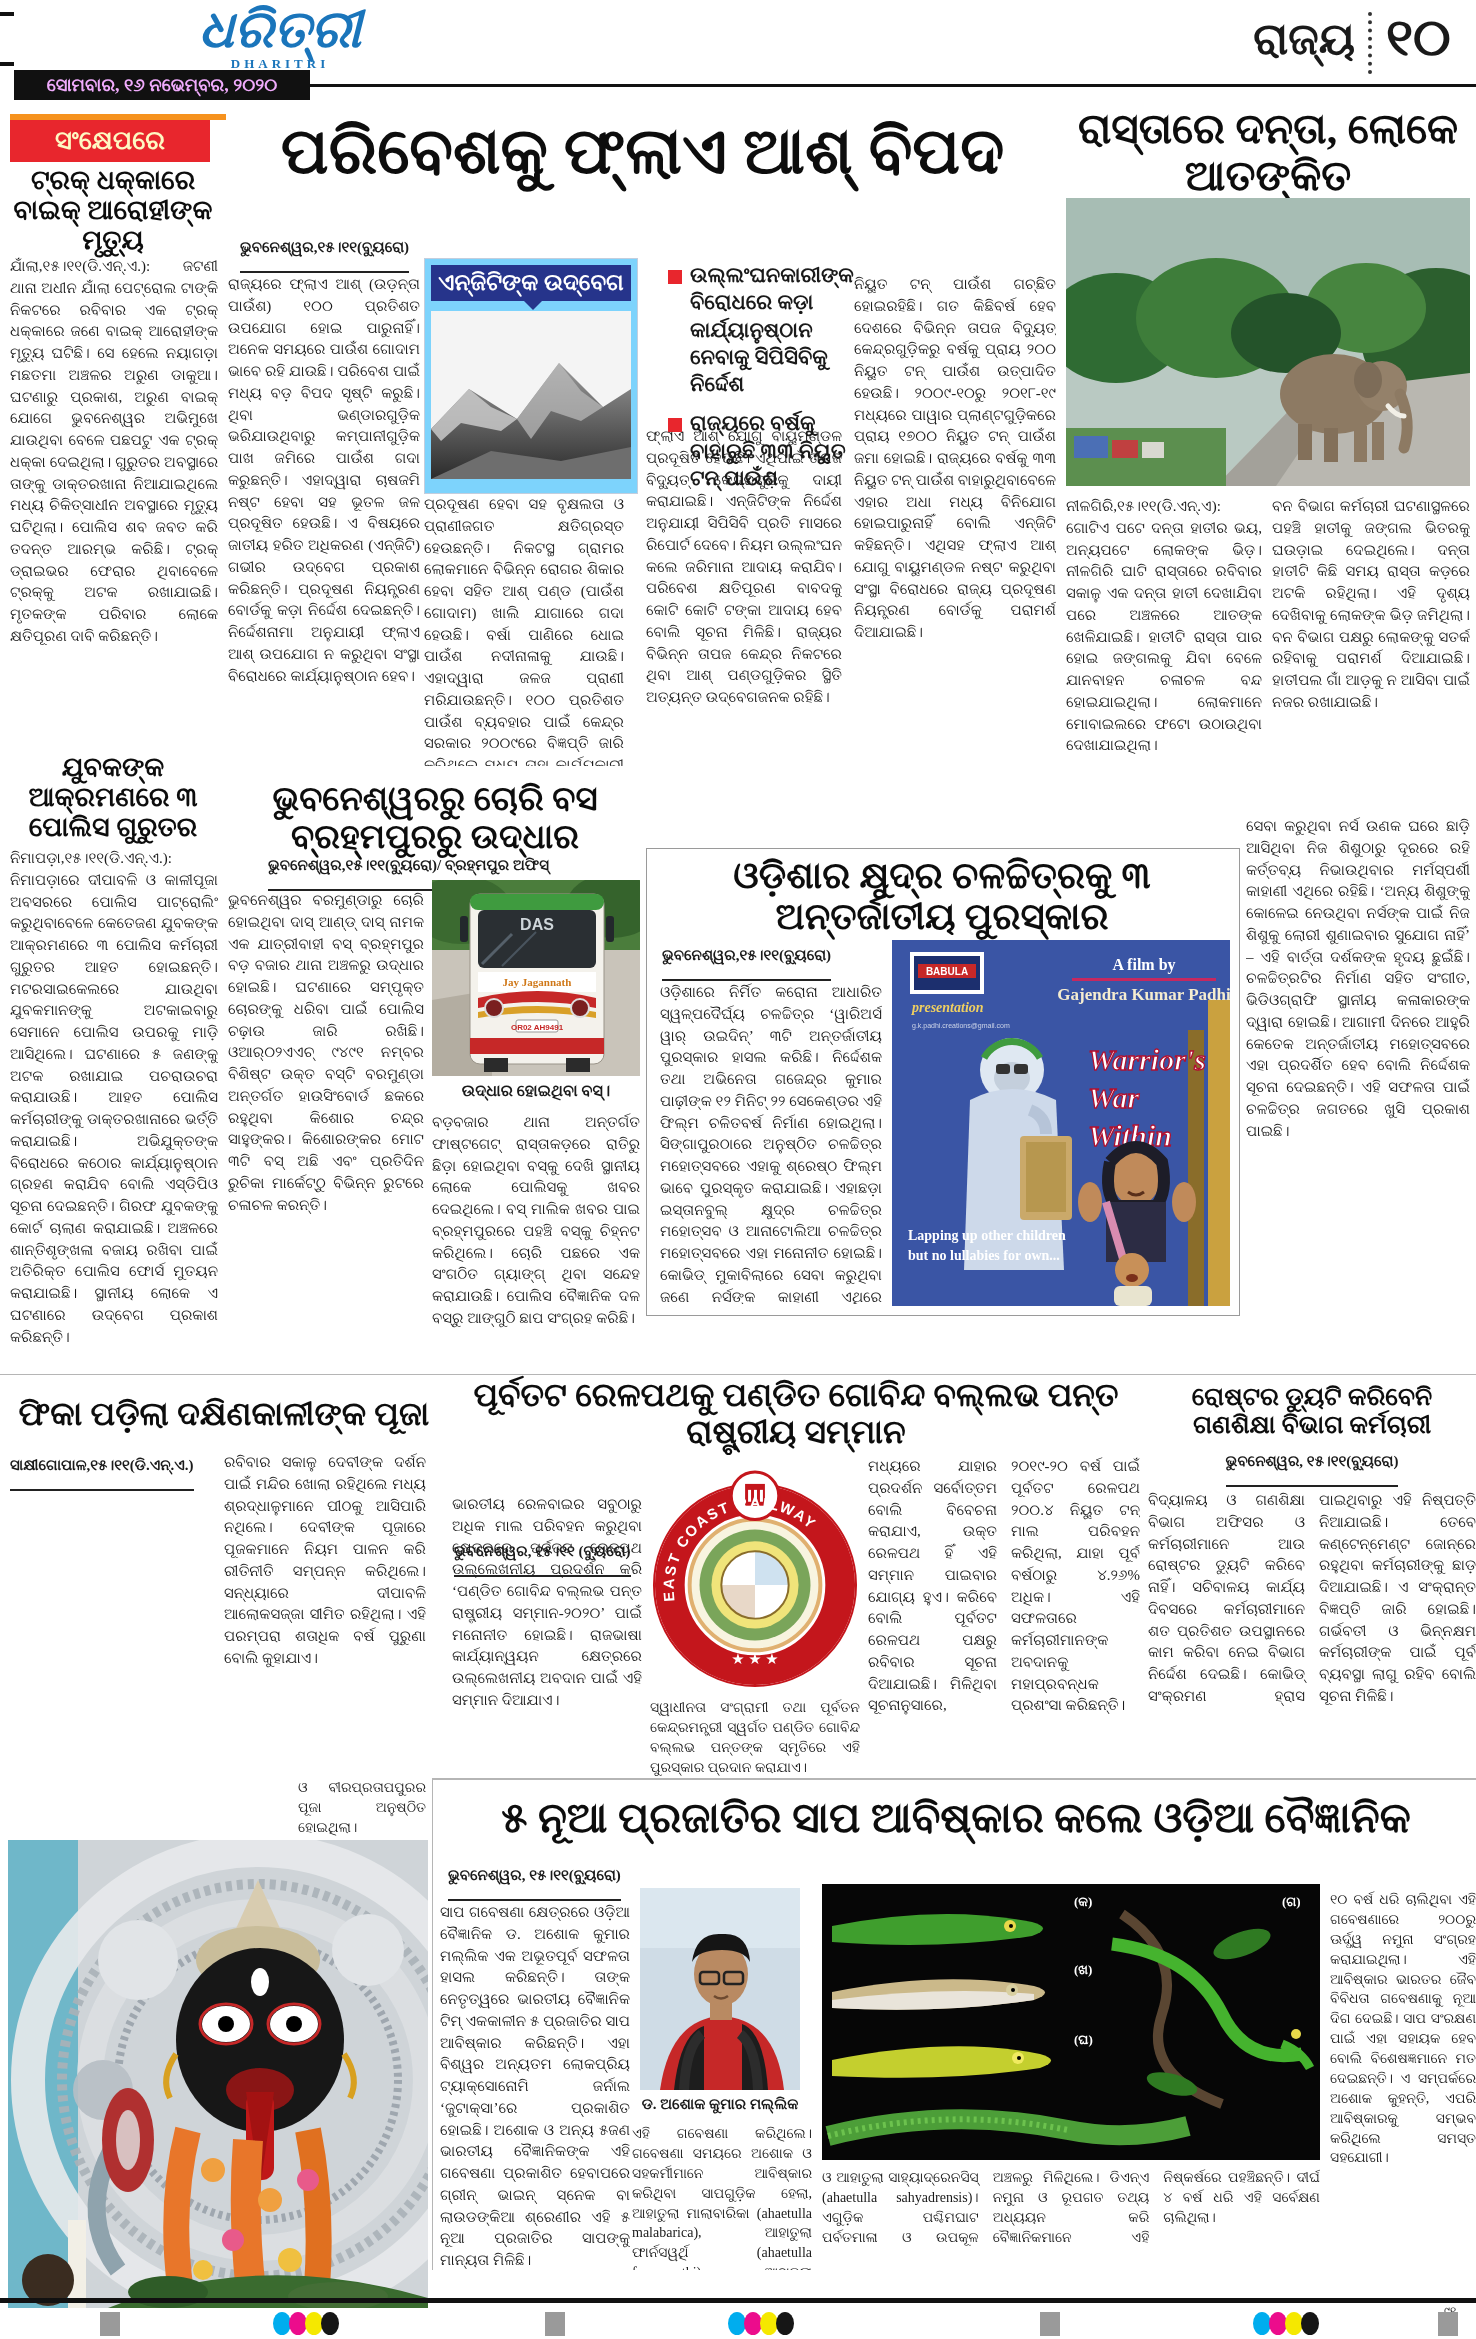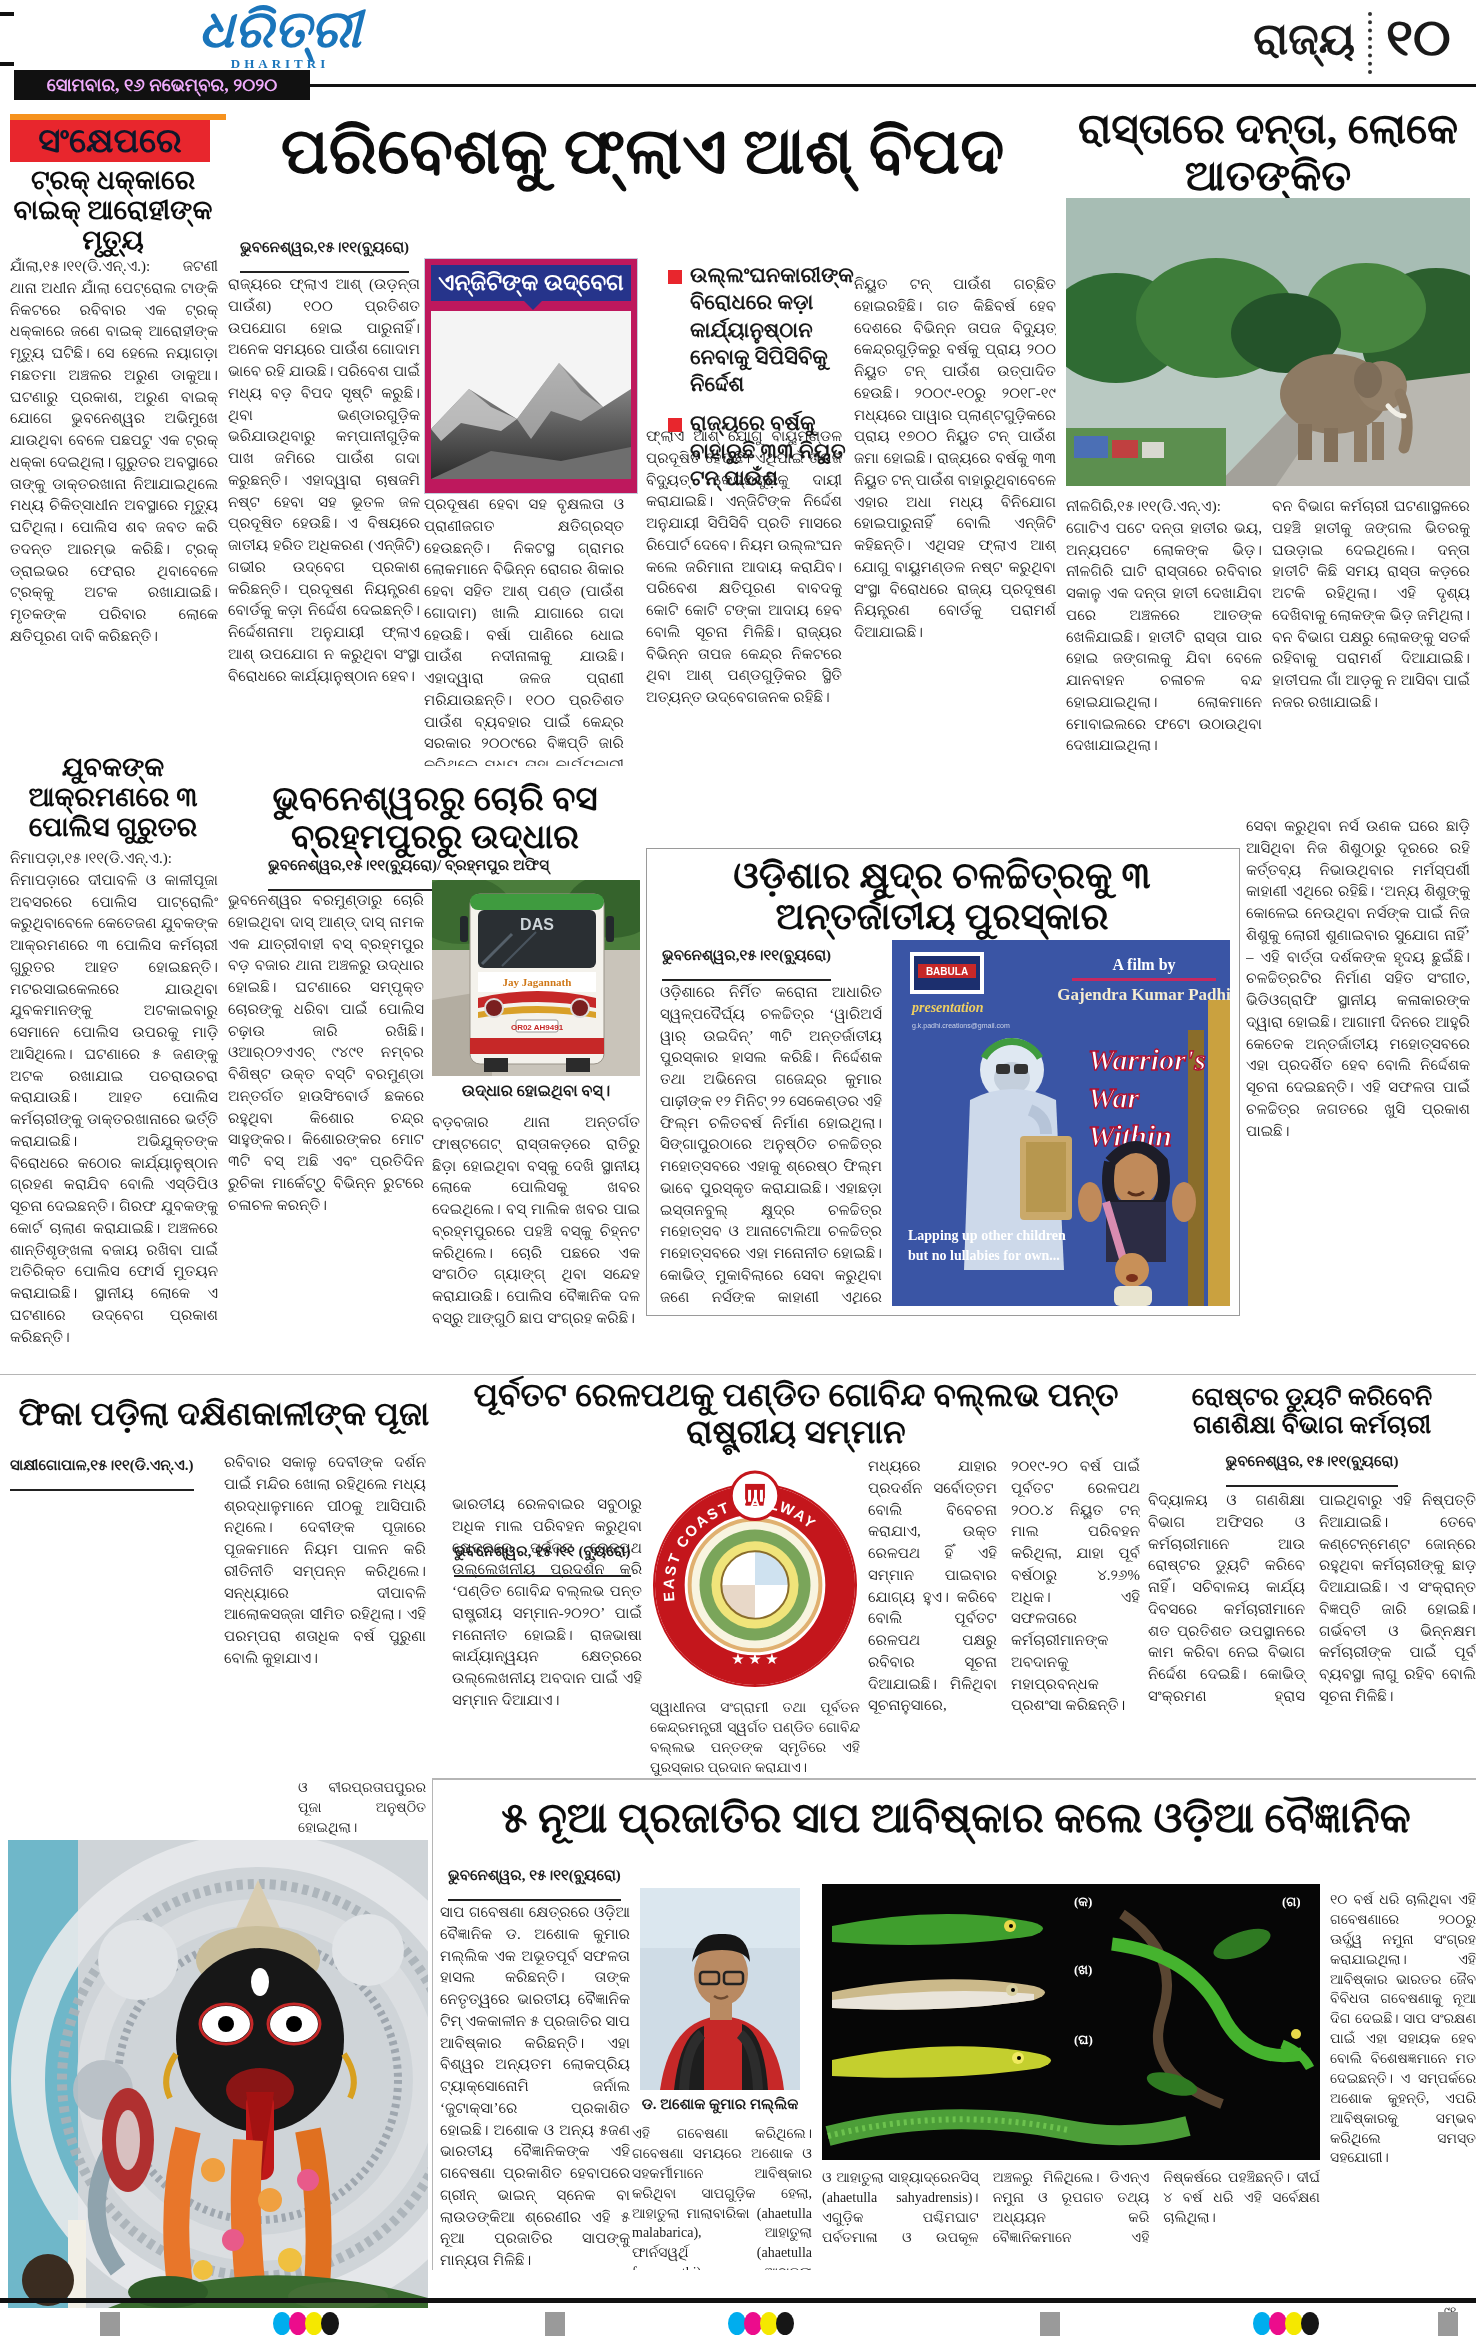--- a/index.html
+++ b/index.html
@@ -17,25 +17,25 @@
   .hairline{background:#b5b5b5;}
   
   .logo-odia{font-size:52px;font-weight:bold;font-style:italic;color:#1a75bb;line-height:1;}
   .logo-sub{font-size:13px;font-weight:bold;color:#1a75bb;letter-spacing:4px;}
   .datebar{background:#111;color:#f0abfc;font-weight:bold;font-size:18px;display:flex;
            align-items:center;justify-content:center;}
   .page-section{font-size:44px;font-weight:bold;text-align:right;line-height:1;font-family:Liberation Serif, serif;}
   .page-no{font-size:52px;font-weight:bold;line-height:1;}
   .dotted-div{border-left:4px dotted #333;}
   
-  .brief-badge{background:#e8262d;color:#0f172a;font-weight:bold;font-size:34px;display:flex;
+  .brief-badge{background:#e8262d;color:#fef9c3;font-weight:bold;font-size:26px;display:flex;
                align-items:center;justify-content:center;}
   .brief-accent{background:#f6921e;}
   
-  .ngt-box{background:#be185d;border:1px solid #c3cede;padding:6px;}
+  .ngt-box{background:#7dd3fc;border:1px solid #c3cede;padding:6px;}
   .ngt-title{background:#26348b;color:#fff;font-weight:bold;font-size:23px;display:flex;
              align-items:center;justify-content:center;height:36px;position:relative;}
   .ngt-title:after{content:"";position:absolute;left:46%;bottom:-9px;border:10px solid transparent;
                    border-top-color:#26348b;border-bottom:none;}
   .bullet-item{display:flex;gap:8px;font-weight:bold;font-size:21px;line-height:1.3;margin-bottom:12px;}
   .bullet-sq{flex:0 0 14px;width:14px;height:14px;background:#e8262d;margin-top:8px;}
   .film-box{border:1px solid #9a9a9a;}
   .two-col{column-count:2;column-gap:14px;}
   .three-col{column-count:3;column-gap:14px;}
   

